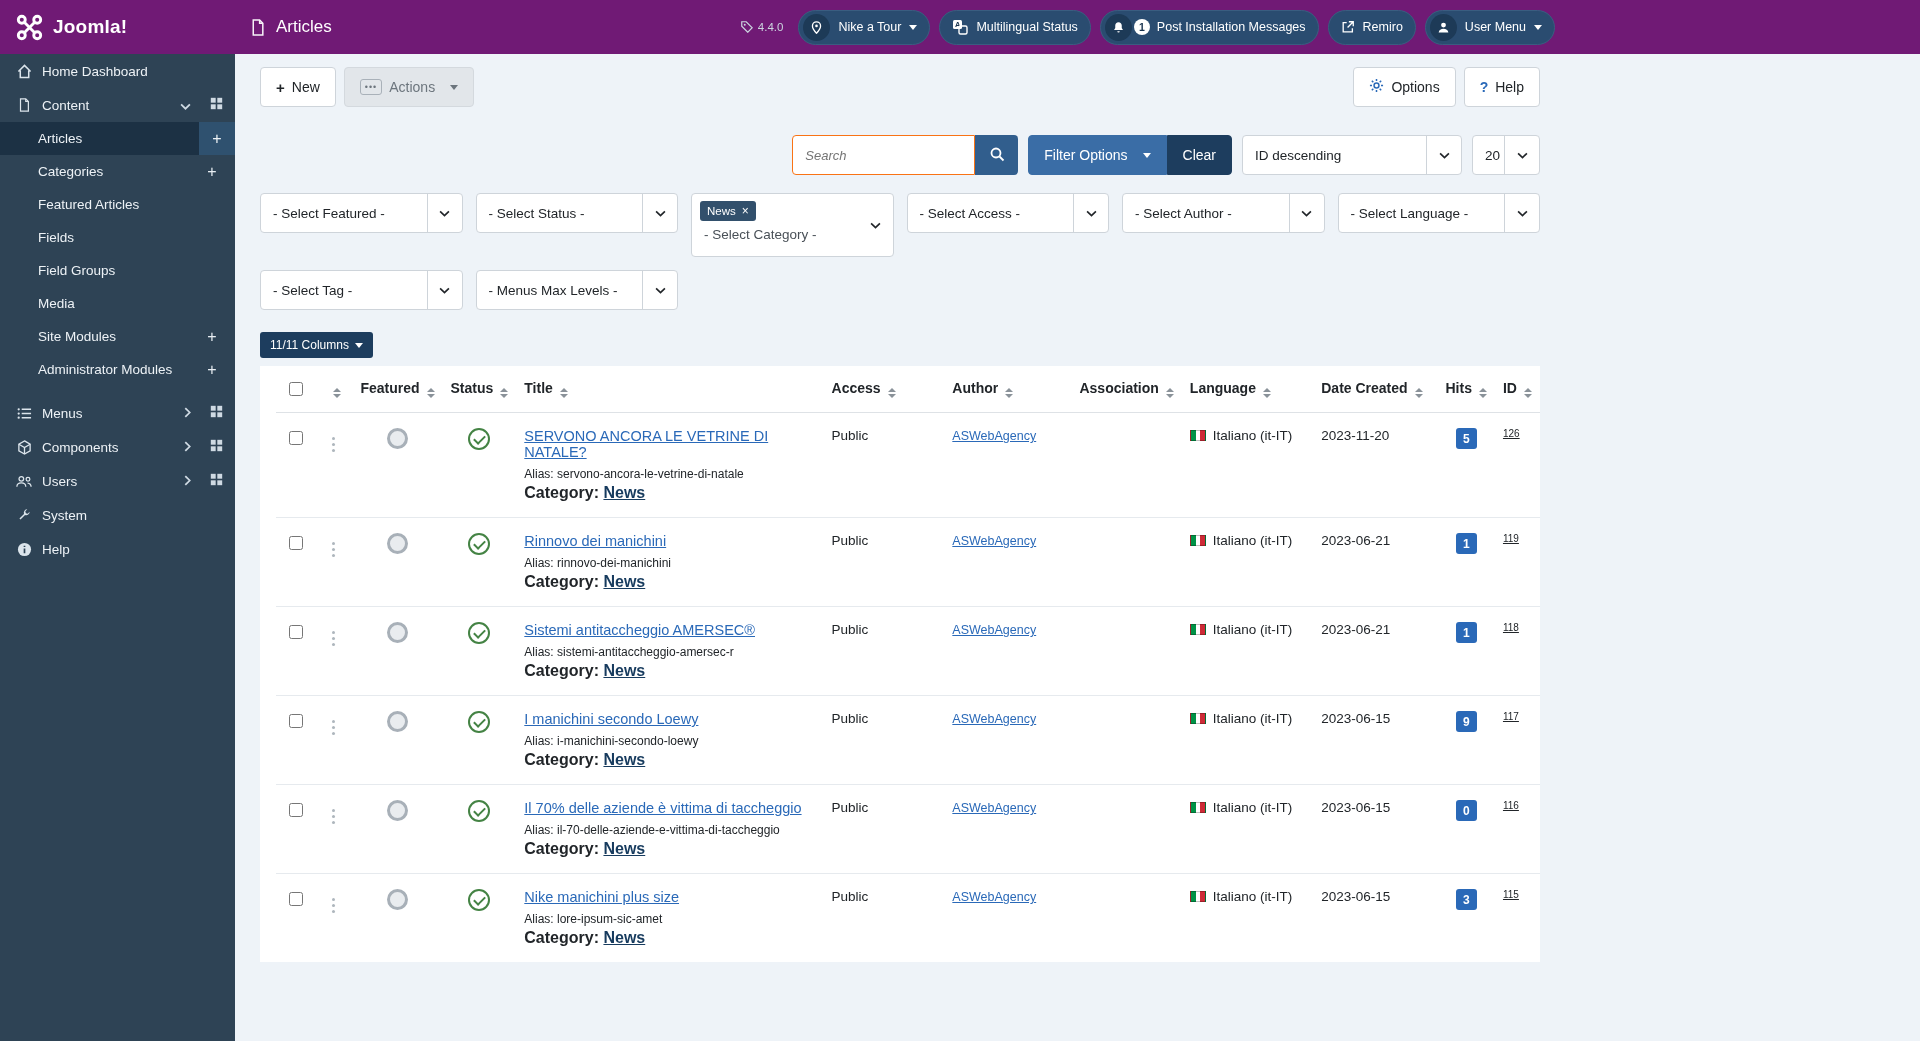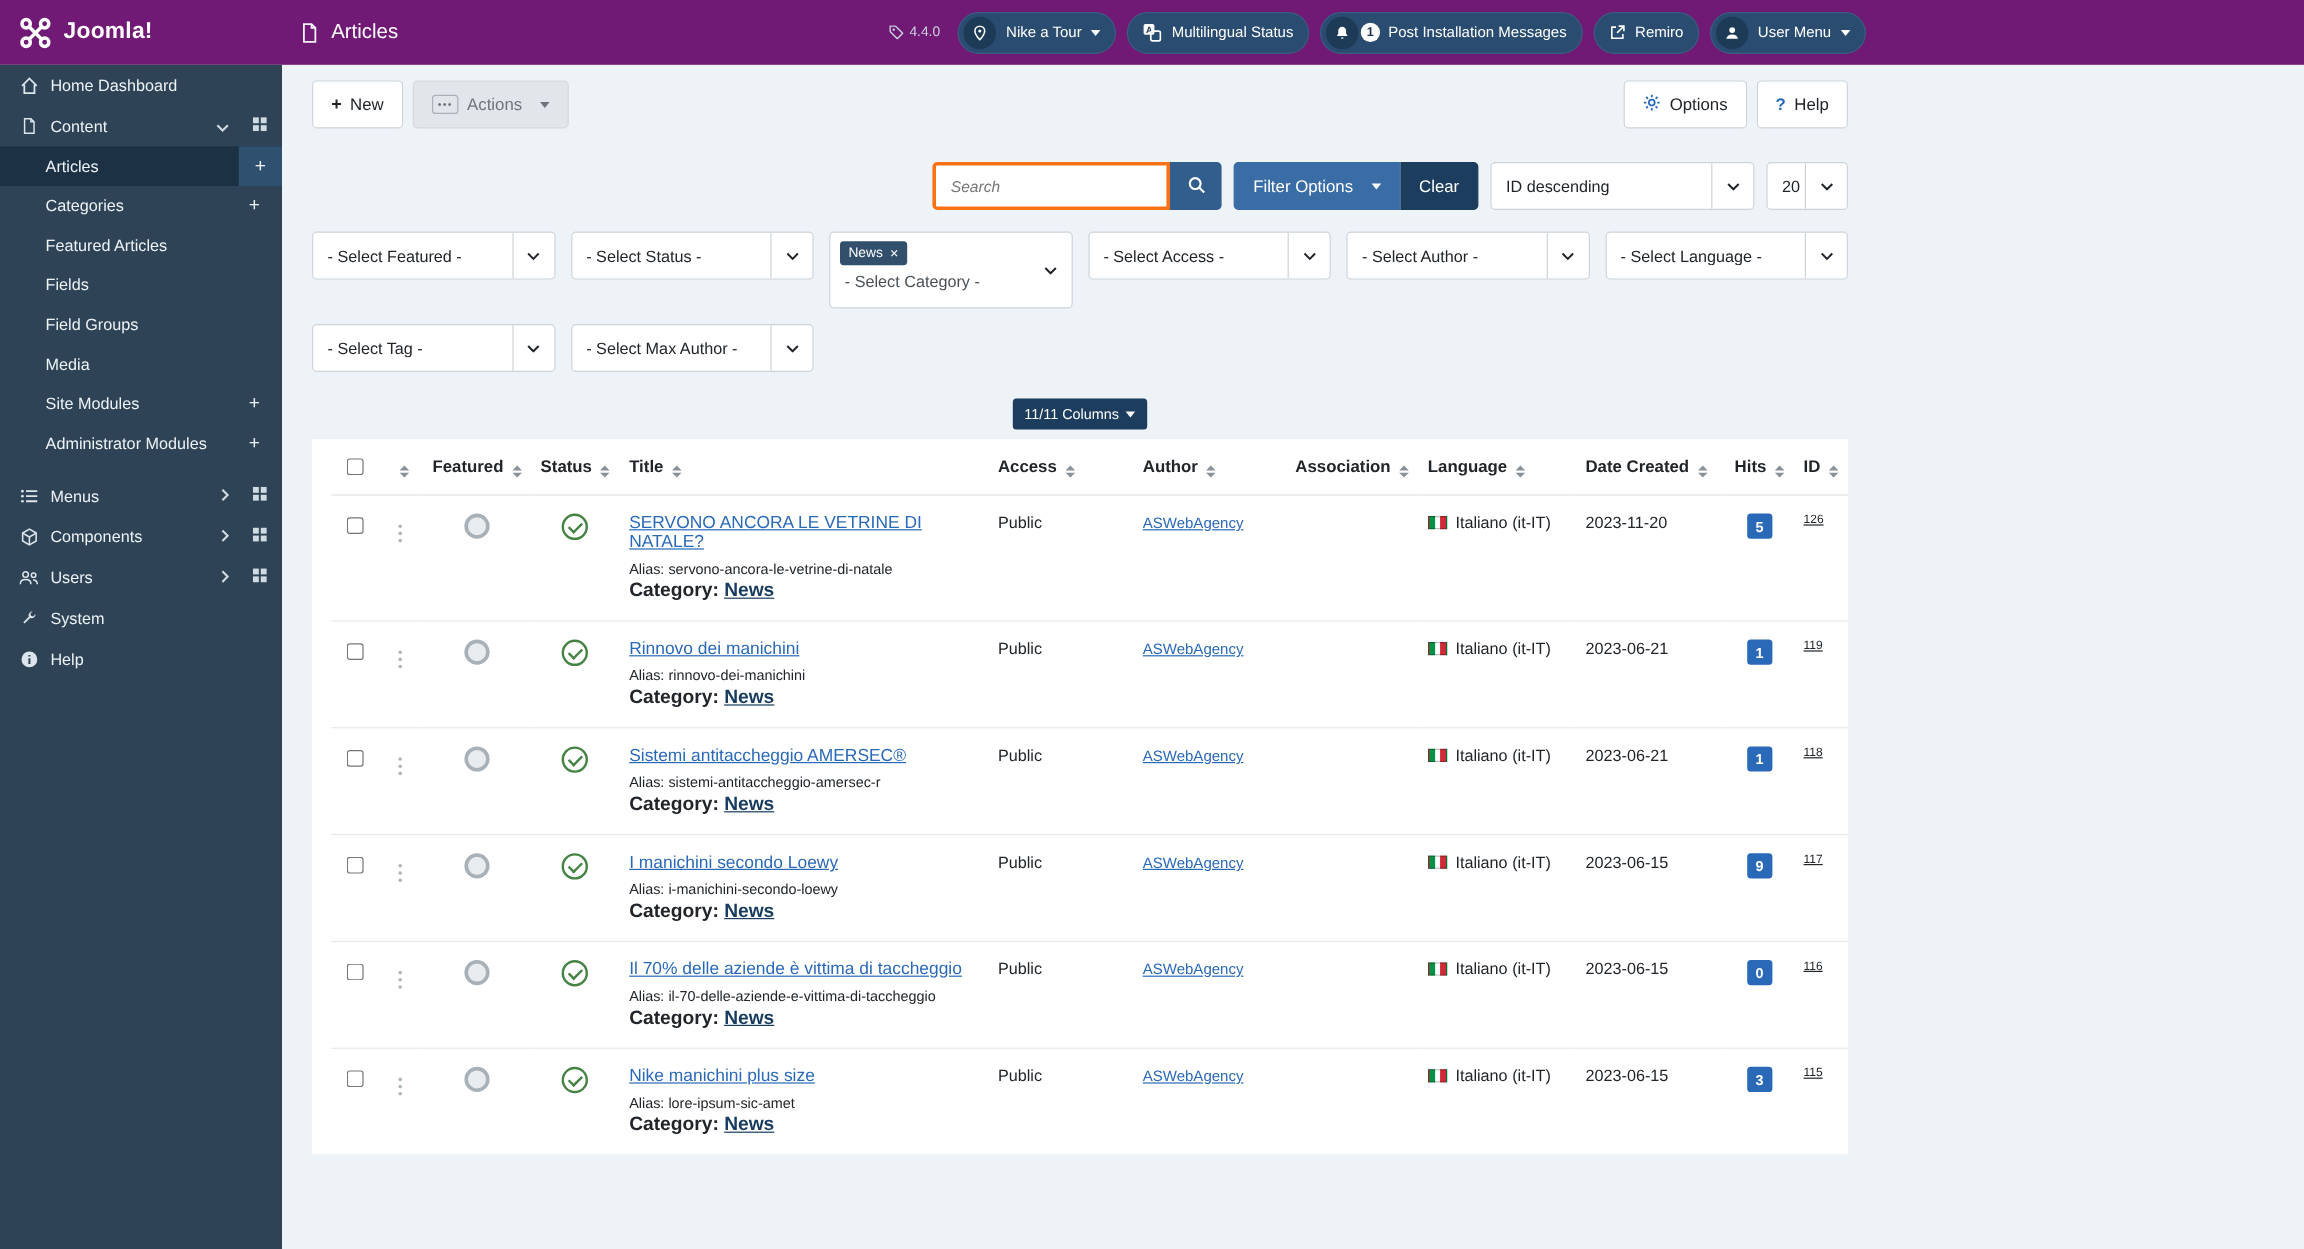--- a/index.html
+++ b/index.html
@@ -72,21 +72,21 @@
   }
   .btn .plus-glyph { font-weight:bold; font-size:15px; }
   .btn-actions { background:#e2e6ea; color:#6c757d; border-color:#d4d9de; }
   .btn-actions .dots-box { font-size:9px; letter-spacing:1px; border:1px solid #a9b1b9; border-radius:3px; padding:2px 4px; color:#6c757d; }
   .toolbar-right { margin-left:auto; display:flex; gap:8px; }
   .gear-ic, .q-ic { color:#2a69b8; font-weight:bold; }
   
   .search-row { display:flex; justify-content:flex-end; align-items:center; gap:10px; margin-bottom:18px; }
   .search-group { display:flex; }
   .search-input {
-    width:198px; height:40px; border:3px solid #f97316; border-radius:4px 0 0 4px; padding:0 12px;
+    width:183px; height:40px; border:1px solid #f97316; border-radius:4px 0 0 4px; padding:0 12px;
     font-size:13px; font-style:italic; color:#0369a1; background:#fff; outline:none;
     font-family:"Liberation Sans", sans-serif;
   }
   .search-btn { width:43px; height:40px; background:#315e8d; border:none; border-radius:0 4px 4px 0; cursor:pointer;
     display:flex; align-items:center; justify-content:center; }
   .btn-filter { background:#3a6da6; border-color:#3a6da6; color:#fff; }
   .btn-clear { background:#1d3d5e; border-color:#1d3d5e; color:#fff; }
   .select {
     background:#fff; border:1px solid #ced4da; border-radius:4px; height:40px;
     display:flex; align-items:center; cursor:pointer; font-size:13.5px; color:#212529;
@@ -98,21 +98,21 @@
   
   .filter-grid { display:grid; grid-template-columns:repeat(6,1fr); gap:13px; align-items:start; margin-bottom:22px; }
   .multiselect { min-height:64px; position:relative; background:#fff; border:1px solid #ced4da; border-radius:4px;
     padding:7px 38px 7px 8px; cursor:pointer; }
   .multiselect .ms-chev { position:absolute; right:0; top:0; bottom:0; width:35px; display:flex; align-items:center; justify-content:center; }
   .chip { display:inline-flex; align-items:center; gap:6px; background:#32506c; color:#fff; font-size:11.5px;
     border-radius:3px; padding:3px 7px; margin-bottom:6px; }
   .chip .chip-x { cursor:pointer; font-size:12px; }
   .ms-placeholder { font-size:13.5px; color:#495057; padding-left:4px; }
   
-  .columns-row { display:flex; justify-content:center; margin-bottom:8px; }
+  .columns-row { display:flex; justify-content:flex-start; margin-bottom:8px; }
   .btn-columns { background:#1d3d5e; color:#fff; border:none; border-radius:3px; height:26px; font-size:12px;
     padding:0 10px; display:inline-flex; align-items:center; cursor:pointer; }
   .btn-columns .caret { margin-left:6px; border-top-color:#fff; }
   
   .table-wrap { background:#fff;padding-left:16px; }
   table { width:100%; border-collapse:collapse; }
   th { text-align:left; font-size:14px; font-weight:bold; padding:13px 8px; border-bottom:1px solid #dee2e6; white-space:nowrap; }
   th.center, td.center { text-align:center; }
   .sort { display:inline-flex; flex-direction:column; gap:2px; margin-left:7px; vertical-align:1px; }
   .sort::before { content:""; width:0; height:0; border-left:4px solid transparent; border-right:4px solid transparent; border-bottom:4px solid #8a9299; }
@@ -506,21 +506,21 @@
         </div>
         <div class="select">
           <span class="sel-label">- Select Tag -</span>
           <span class="chev-box">
               <svg width="11" height="7" viewBox="0 0 10 6">
                 <path d="M1 1l4 4 4-4" fill="none" stroke="currentColor" stroke-width="1.5"></path>
               </svg>
             </span>
         </div>
         <div class="select">
-          <span class="sel-label">- Select Max Author -</span>
+          <span class="sel-label">- Menus Max Levels -</span>
           <span class="chev-box">
               <svg width="11" height="7" viewBox="0 0 10 6">
                 <path d="M1 1l4 4 4-4" fill="none" stroke="currentColor" stroke-width="1.5"></path>
               </svg>
             </span>
         </div>
       </div>
 
       <div class="columns-row">
         <button class="btn-columns">

